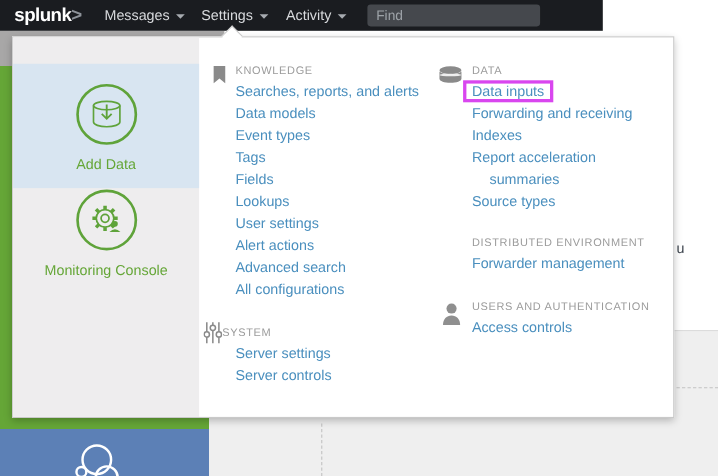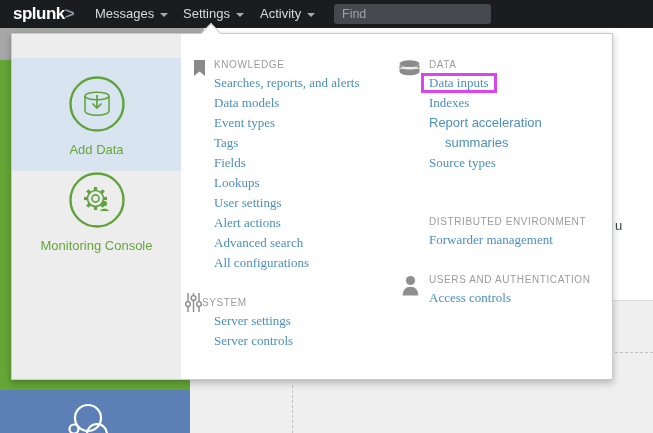--- a/index.html
+++ b/index.html
@@ -2,21 +2,21 @@
 <html><head>
 <meta charset="utf-8">
 <style>
   * { margin:0; padding:0; box-sizing:border-box; }
   html,body { background:#dddddd; }
   body { font-family:"Liberation Sans", sans-serif; }
   .frame { position:relative; width:653px; height:433px; background:#ffffff; overflow:hidden; margin:0 auto; }
   .abs { position:absolute; }
 
   
-  .navbar { left:0; top:0; width:653px; height:28px; background:#1a1c20; z-index:5; }
+  .navbar { left:0; top:0; width:548px; height:28px; background:#1a1c20; z-index:5; }
   .logo { left:13px; top:0; height:28px; line-height:28px; font-size:17px; font-weight:bold; color:#ffffff; letter-spacing:-0.5px; }
   .logo .caret { color:#8d9299; font-weight:bold; }
   .navitem { top:0; height:28px; line-height:28px; font-size:13px; color:#d8dadd; cursor:pointer; }
   .chev { display:inline-block; width:0; height:0; border-left:4px solid transparent; border-right:4px solid transparent; border-top:4px solid #a7abb0; margin-left:6px; vertical-align:1px; }
   .find { left:334px; top:4px; width:157px; height:20px; background:#45484d; border:none; border-radius:3px; color:#cfd2d6; font-size:12.5px; padding:0 8px; font-family:"Liberation Sans", sans-serif; }
   .find::placeholder { color:#9ea3a8; opacity:1; }
 
   
   .bg-graybar-top { left:0; top:28px; width:204px; height:5px; background:#a8a7a7; }
   .bg-graybar-left { left:0; top:28px; width:11px; height:32px; background:#a8a7a7; }
@@ -36,21 +36,21 @@
   
   .tilecol { left:0; top:0; width:169px; height:345px; background:#eeedee; }
   .tile { position:absolute; left:0; width:169px; display:flex; flex-direction:column; align-items:center; cursor:pointer; }
   .tile-add { top:24px; height:113px; background:#d8e5f1; padding-top:17px; }
   .tile-mon { top:137px; height:208px; }
   .tile-label { font-size:13px; color:#65a637; margin-top:9px; }
 
   
   .sec-header { position:absolute; font-size:10px; color:#9b9b9b; letter-spacing:0.6px; white-space:nowrap; }
   .links { position:absolute; }
-  .mlink { height:20px; line-height:20px; font-size:13px; color:#4a8fbe; white-space:nowrap; cursor:pointer;font-family:Liberation Serif, serif; }
+  .mlink { height:20px; line-height:20px; font-size:13px; color:#4a8fbe; white-space:nowrap; cursor:pointer; }
   .mlink-wrap { line-height:20px; font-size:13px; color:#4a8fbe; cursor:pointer; width:164px; padding-left:16px; text-indent:-16px; }
   .hl { display:inline-block; border:3px solid #d946ef; padding:0 5px; margin-left:-8px; line-height:14px; }
   .icon { position:absolute; }
 </style>
 </head>
 <body>
 
 <div class="frame">
 
   <div class="abs bg-graybar-top"></div>
@@ -149,20 +149,21 @@
     </div>
 
     <svg class="icon" style="left:387px;top:26px" width="21" height="16">
       <ellipse cx="10.5" cy="3.8" rx="10" ry="3.6" fill="#8a8a8a"></ellipse>
       <path d="M0.5 5 v6.5 c0 2.1 4.5 3.8 10 3.8 s10 -1.7 10 -3.8 V5 c-1.8 1.7 -5.4 2.6 -10 2.6 S2.3 6.7 0.5 5 z" fill="#8a8a8a"></path>
       <ellipse cx="10.5" cy="8.2" rx="10" ry="1.2" fill="#ffffff" opacity="0.85"></ellipse>
     </svg>
     <div class="sec-header" style="left:417px;top:25px">DATA</div>
     <div class="links" style="left:417px;top:39px;width:164px">
       <div class="mlink"><span class="hl">Data inputs</span></div>
+      <div class="mlink">Forwarding and receiving</div>
       <div class="mlink">Indexes</div>
       <div class="mlink-wrap">Report acceleration summaries</div>
       <div class="mlink">Source types</div>
     </div>
 
     <div class="sec-header" style="left:417px;top:182px">DISTRIBUTED ENVIRONMENT</div>
     <div class="links" style="left:417px;top:196px">
       <div class="mlink">Forwarder management</div>
     </div>
 

